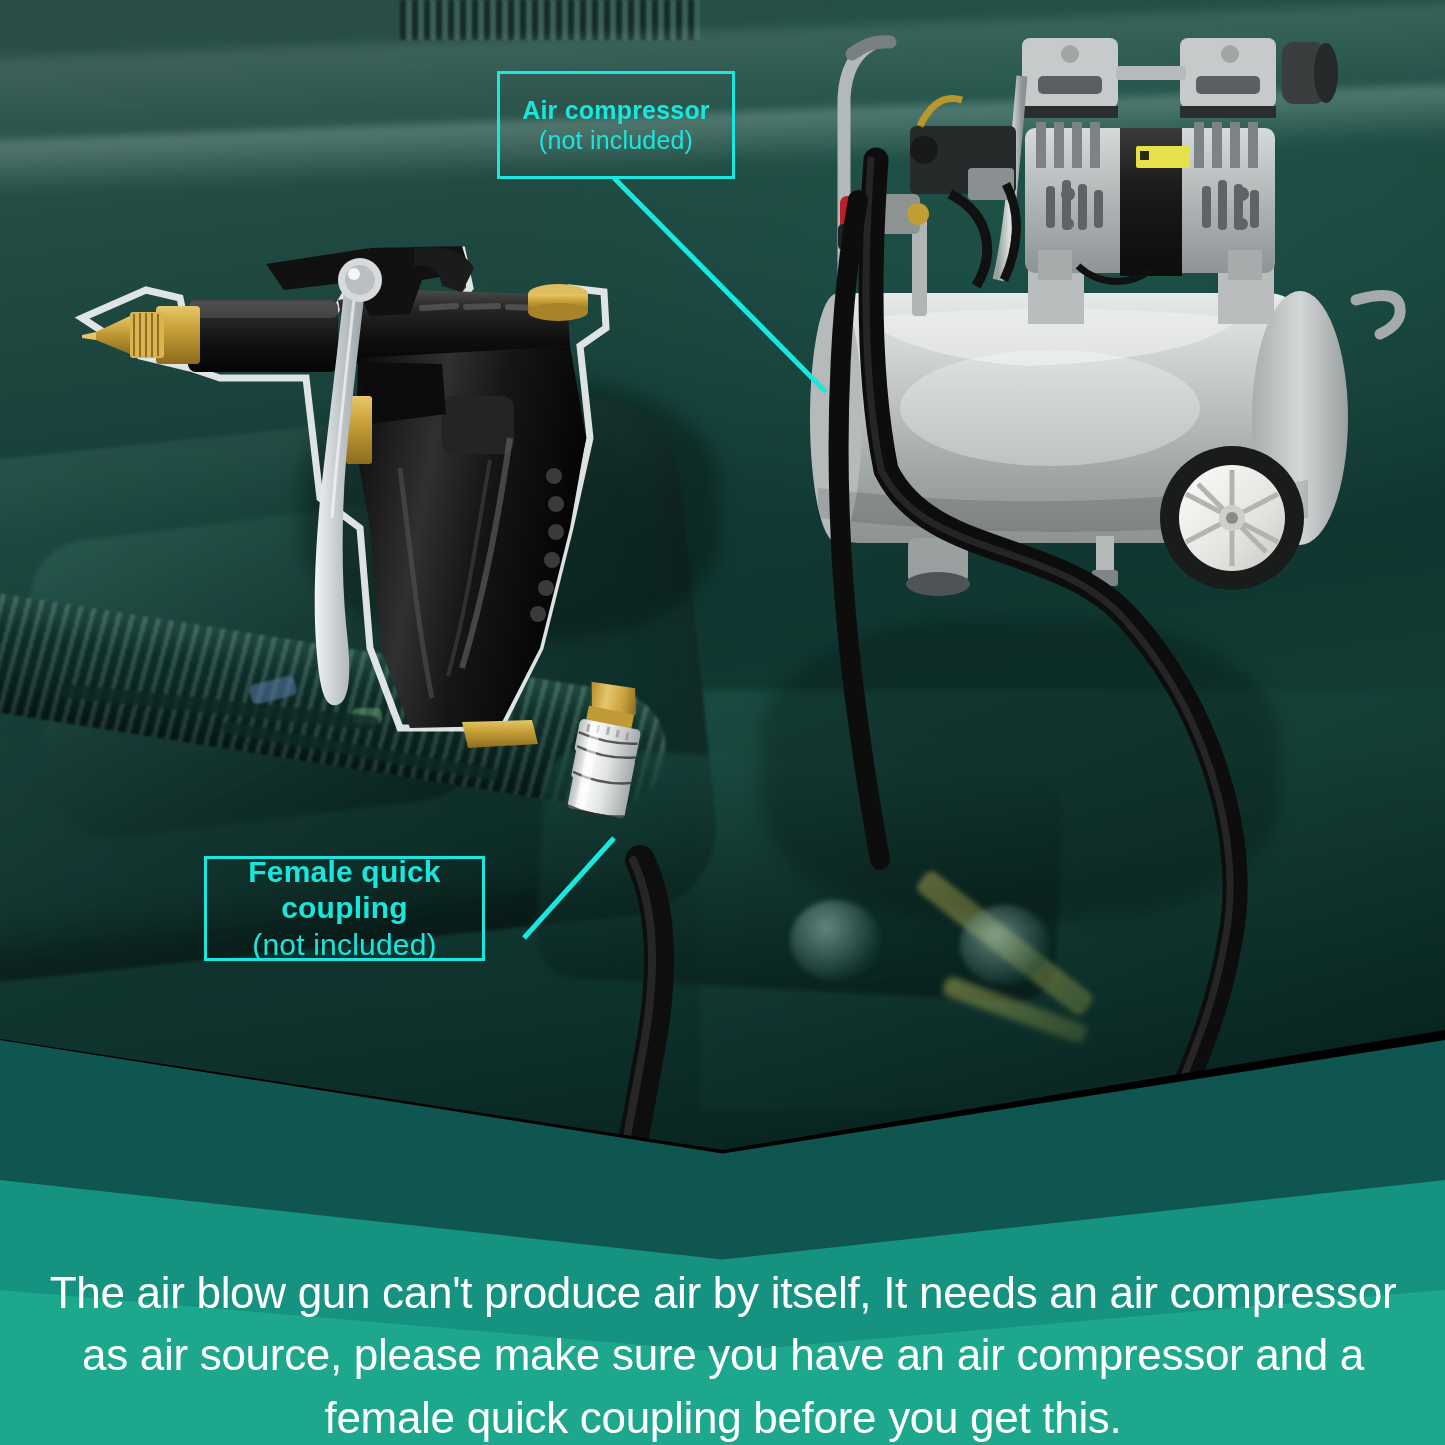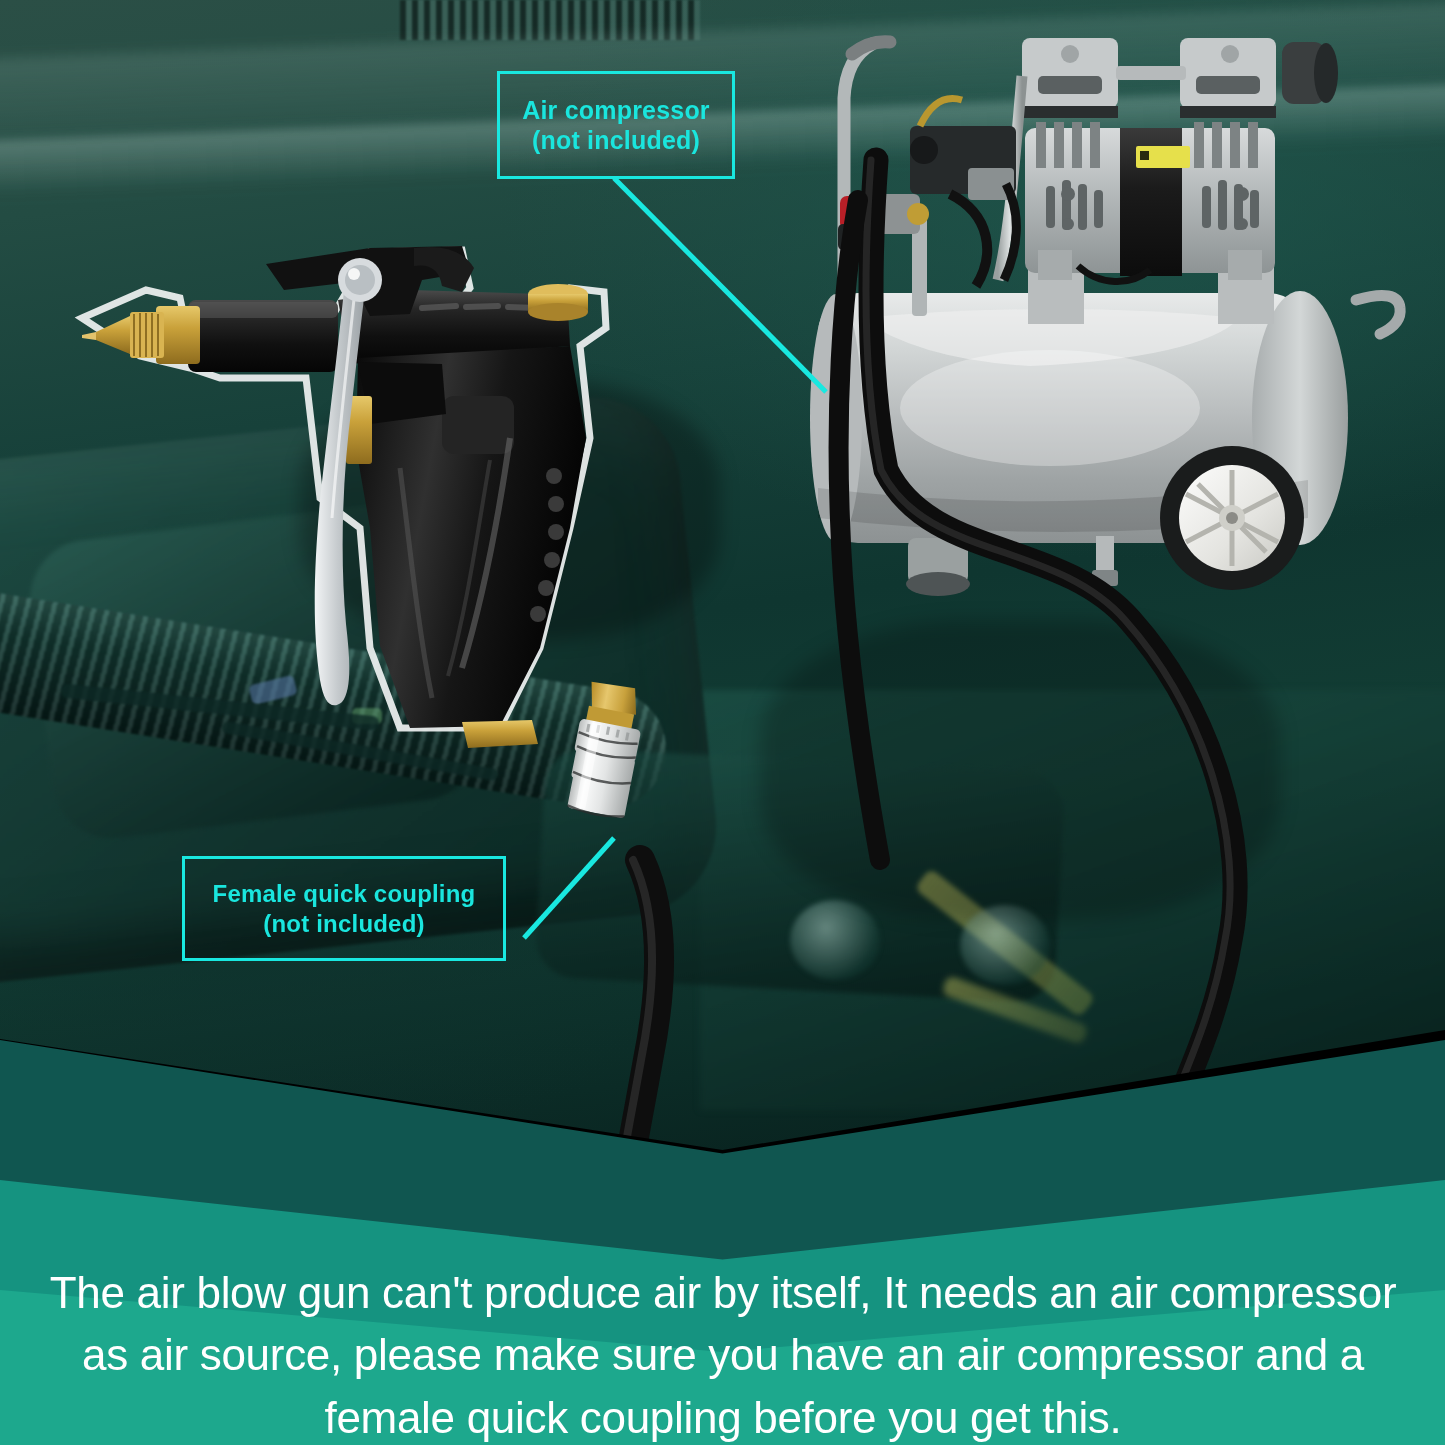--- a/index.html
+++ b/index.html
@@ -187,24 +187,24 @@
     font-weight: bold;
     letter-spacing: .2px;
     line-height: 1.22;
     text-align: center;
   }
   #callout-compressor {
     left: 497px; top: 71px; width: 238px; height: 108px;
     font-size: 25px;
   }
   #callout-coupling {
-    left: 182px; top: 856px; width: 324px; height: 105px;
-    font-size: 24px;
-  }
-  .callout .l2 { font-weight: bold; }
+    left: 204px; top: 856px; width: 281px; height: 105px;
+    font-size: 30px;
+  }
+  .callout .l2 { font-weight: normal; }
 
   
   .headline {
     position: absolute;
     left: 0; top: 1175px;
     width: 1445px;
     text-align: center;
     font-size: 62px;
     font-weight: bold;
     letter-spacing: 1px;

